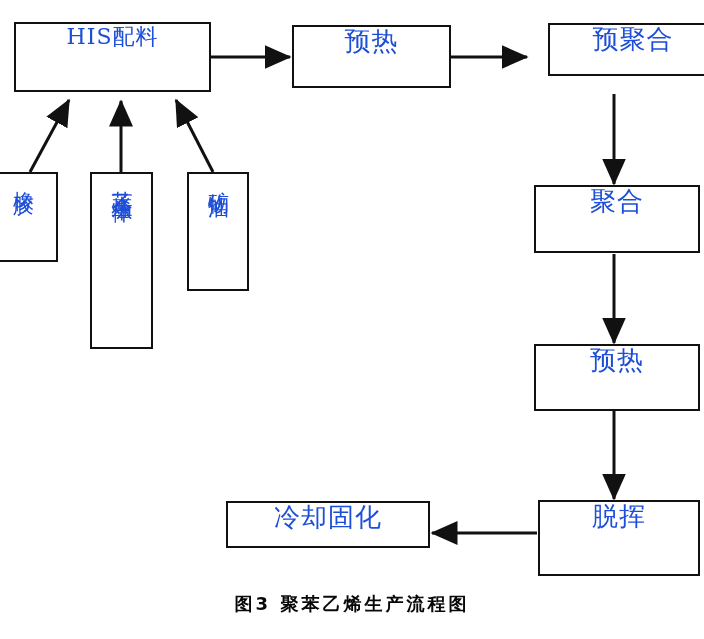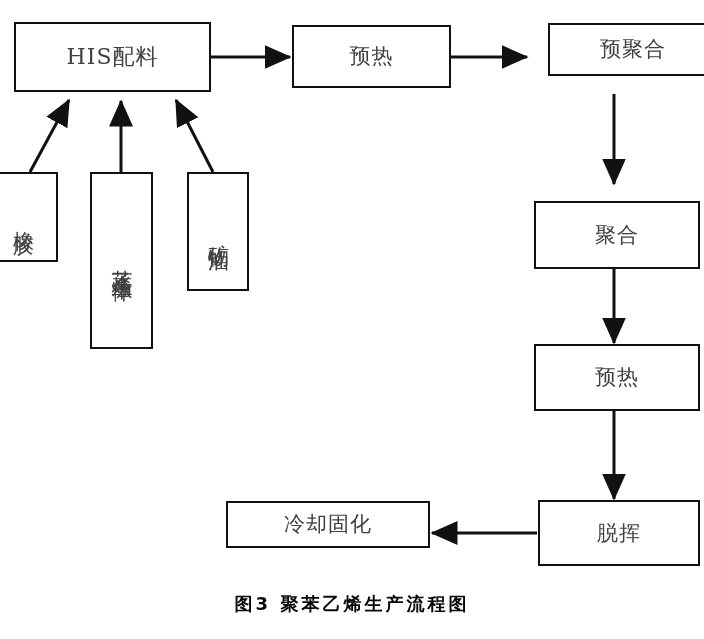--- a/index.html
+++ b/index.html
@@ -14,26 +14,26 @@
     background: #ffffff;
     overflow: hidden;
     font-family: "DejaVu Sans", "Liberation Sans", sans-serif;
   }
   .box {
     position: absolute;
     box-sizing: border-box;
     border: 2px solid #111111;
     background: #ffffff;
     display: flex;
-    align-items: center;
+    align-items: flex-start;
     justify-content: center;
-    color: #404040;
+    color: #1d4ed8;
   }
   .box-label {
-    font-size: 21px;
+    font-size: 26px;
     letter-spacing: 1px;
     line-height: 1.15;
     white-space: nowrap;
   }
   .box-vert {
     writing-mode: vertical-rl;
     text-orientation: upright;
     font-size: 21px;
     letter-spacing: 3px;
     line-height: 1.0;
@@ -111,29 +111,29 @@
   </div>
 
   <div class="box" style="left:292px; top:25px; width:159px; height:63px;">
     <span class="box-label">预热</span>
   </div>
 
   <div class="box" style="left:548px; top:23px; width:170px; height:53px;">
     <span class="box-label">预聚合</span>
   </div>
 
-  <div class="box" style="left:534px; top:185px; width:166px; height:68px;margin-top:16px;">
+  <div class="box" style="left:534px; top:185px; width:166px; height:68px;">
     <span class="box-label">聚合</span>
   </div>
 
   <div class="box" style="left:534px; top:344px; width:166px; height:67px;">
     <span class="box-label">预热</span>
   </div>
 
-  <div class="box" style="left:538px; top:500px; width:162px; height:66px;">
+  <div class="box" style="left:538px; top:500px; width:162px; height:76px;">
     <span class="box-label">脱挥</span>
   </div>
 
   <div class="box" style="left:226px; top:501px; width:204px; height:47px;">
     <span class="box-label">冷却固化</span>
   </div>
 
   <div class="caption">图3 聚苯乙烯生产流程图</div>
 
 </div>

